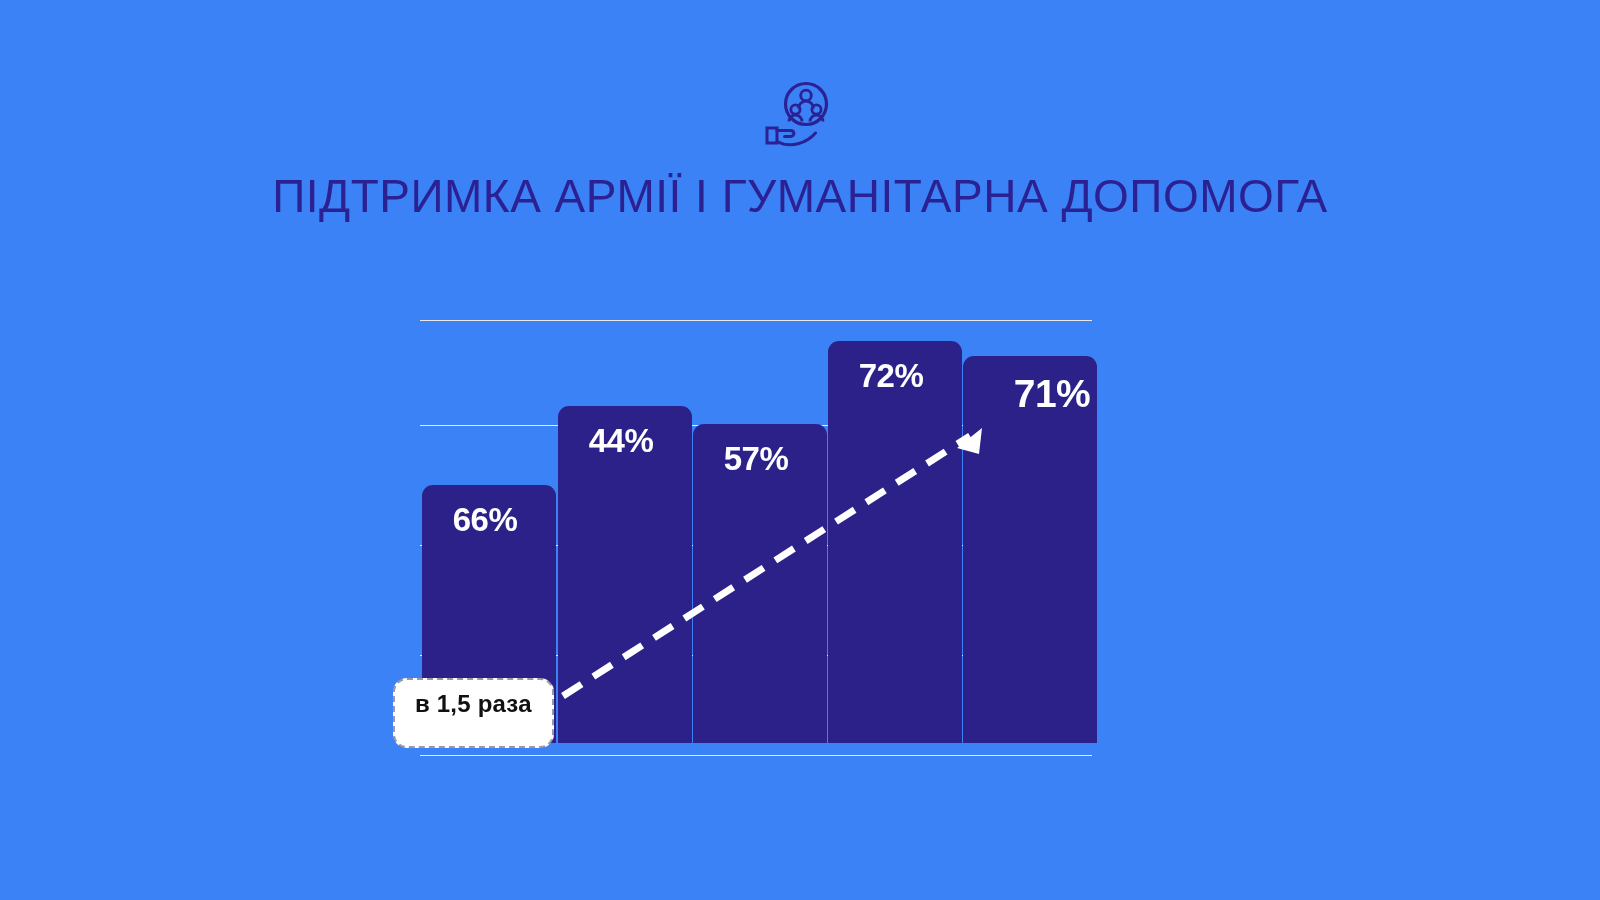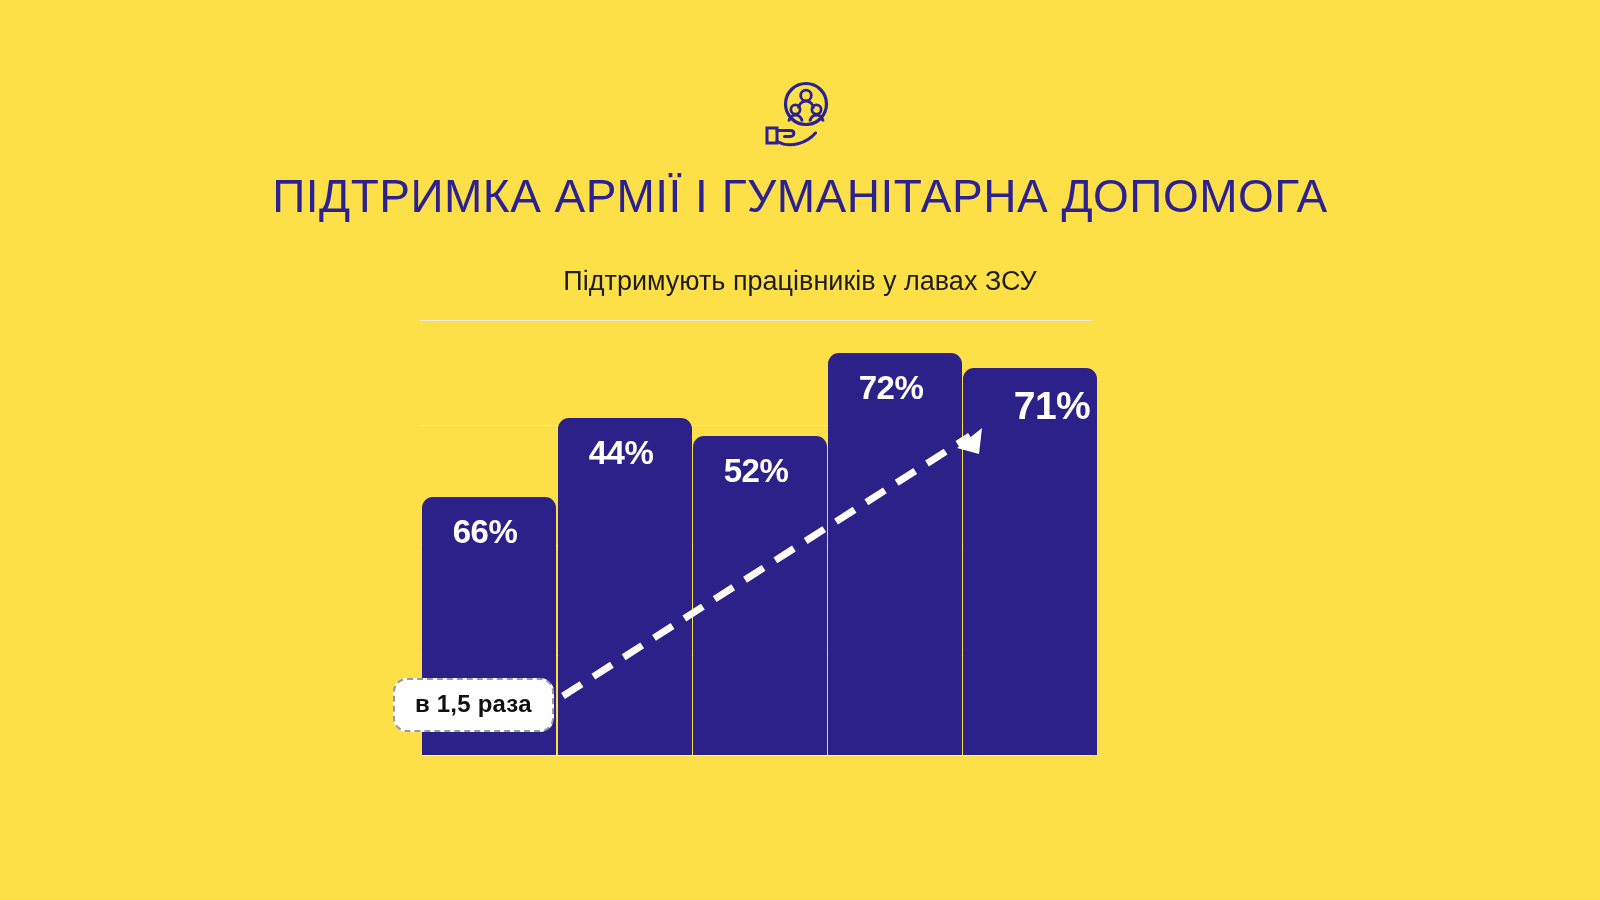--- a/index.html
+++ b/index.html
@@ -12,21 +12,21 @@
     height: 900px;
     overflow: hidden;
     font-family: "Liberation Sans", sans-serif;
     position: relative;
   }
   #slide {
     position: absolute;
     left: 0; top: 0;
     width: 1600px;
     height: 900px;
-    background: #fde047;
+    background: #3b82f6;
   }
 
   
   #icon-wrap {
     position: absolute;
     left: 0;
     top: 78px;
     width: 1600px;
     height: 72px;
     display: flex;
@@ -73,21 +73,21 @@
     height: 1px;
     background: #e9e9ee;
   }
   .bar-group {
     position: absolute;
     bottom: 65px;
     width: 126px;
   }
   .bar {
     position: absolute;
-    bottom: 0;
+    bottom: 12px;
     left: 0;
     width: 134px;
     background: #2b2189;
     border-radius: 11px 11px 0 0;
   }
   .bar-value {
     position: absolute;
     top: 16px;
     left: 0;
     width: 126px;
@@ -112,21 +112,21 @@
     width: 700px;
     height: 520px;
     pointer-events: none;
   }
 
   
   #callout {
     position: absolute;
     left: -17px;
     top: 378px;
-    padding: 10px 20px 12px 20px;
+    padding: 10px 20px 28px 20px;
     background: #ffffff;
     border: 2px dashed #9a9aa6;
     border-radius: 14px;
     color: #111111;
     font-size: 24px;
     font-weight: bold;
     letter-spacing: 0.2px;
     white-space: nowrap;
     box-sizing: border-box;
   }
@@ -146,21 +146,20 @@
       <circle cx="51.5" cy="29.5" r="4.6" stroke="#2b2192" stroke-width="2.8" fill="none"></circle>
       <path d="M45 41.5c0-3.6 2.9-6.5 6.5-6.5s6.5 2.9 6.5 6.5" stroke="#2b2192" stroke-width="2.8" fill="none"></path>
       <path d="M2 48h10v15H2z" stroke="#2b2192" stroke-width="3" fill="none"></path>
       <path d="M12 50.5h13.5c2 0 3.4 1.3 3.4 3s-1.6 2.9-3.4 2.9h-6" stroke="#2b2192" stroke-width="3" fill="none" stroke-linecap="round"></path>
       <path d="M12 61.5c6 3.2 13.5 4.3 21 2.3 7.8-2.1 13.8-6.5 17.5-10.8" stroke="#2b2192" stroke-width="3" fill="none" stroke-linecap="round"></path>
     </svg>
   </div>
 
   <div id="slide-title">ПІДТРИМКА АРМІЇ І ГУМАНІТАРНА ДОПОМОГА</div>
 
-  <div id="chart-subtitle">Підтримують працівників у лавах ЗСУ</div>
 
   <div id="chart">
 
     <div class="gridline" style="top:20px"></div>
     <div class="gridline" style="top:125px"></div>
     <div class="gridline" style="top:245px"></div>
     <div class="gridline" style="top:355px"></div>
     <div class="gridline" style="top:455px"></div>
 
     <div class="bar-group" style="left:12px">
@@ -172,21 +171,21 @@
 
     <div class="bar-group" style="left:148px">
       <div class="bar" style="height:337px">
         <div class="bar-value">44%</div>
       </div>
 
     </div>
 
     <div class="bar-group" style="left:283px">
       <div class="bar" style="height:319px">
-        <div class="bar-value">52%</div>
+        <div class="bar-value">57%</div>
       </div>
 
     </div>
 
     <div class="bar-group" style="left:418px">
       <div class="bar" style="height:402px">
         <div class="bar-value">72%</div>
       </div>
 
     </div>

